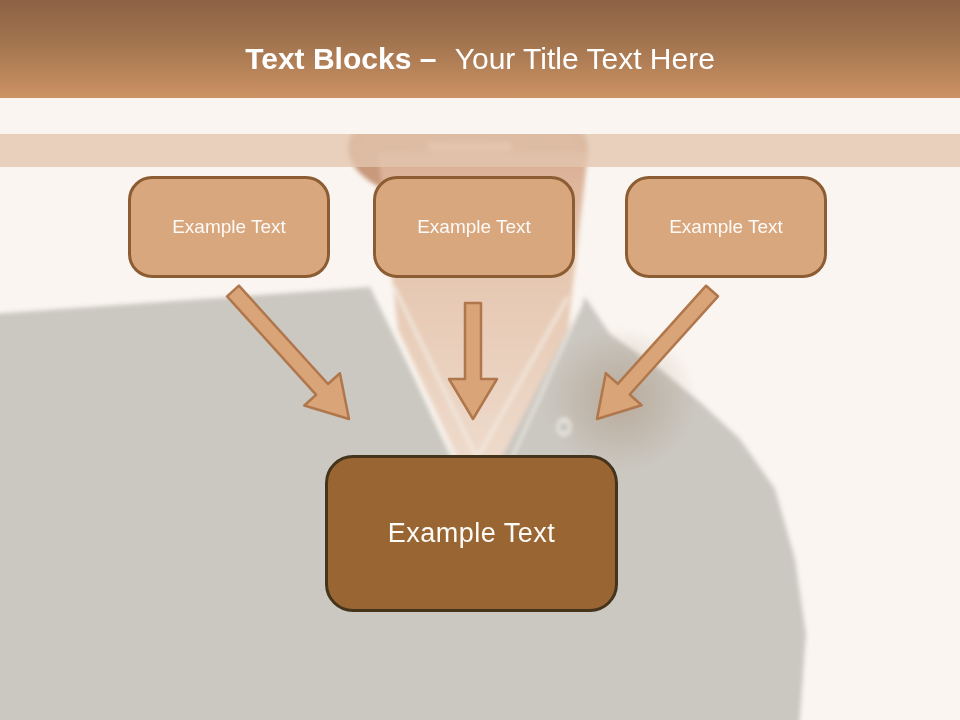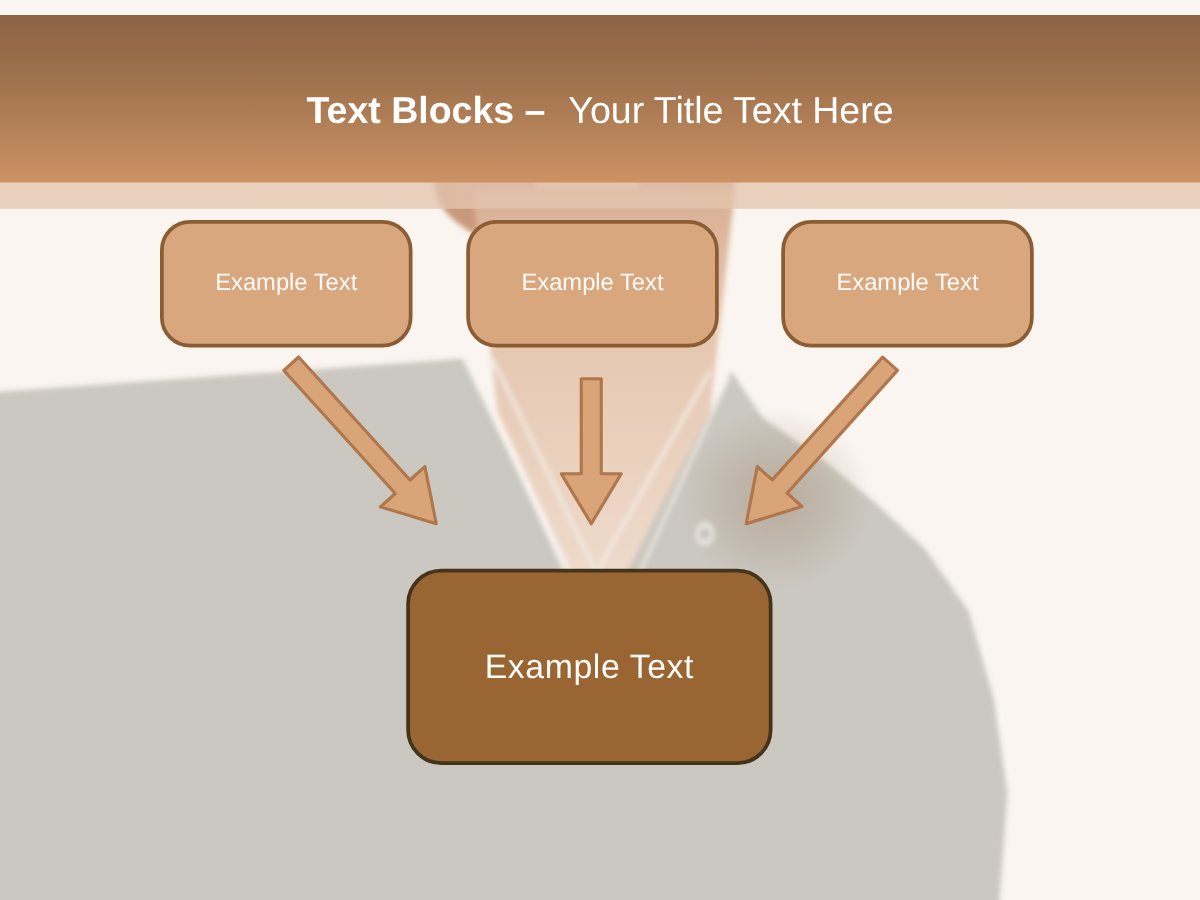--- a/index.html
+++ b/index.html
@@ -3,21 +3,21 @@
 <meta charset="utf-8">
 <style>
   html,body{margin:0;padding:0;background:#FAF5F0;}
   .slide{
     position:relative;width:960px;height:720px;overflow:hidden;
     background:#FAF5F0;font-family:"Liberation Sans",sans-serif;
   }
 
   
   .header{
-    position:absolute;left:0;top:12px;width:960px;height:134px;z-index:10;
+    position:absolute;left:0;top:0;width:960px;height:98px;z-index:10;
     background:linear-gradient(180deg,#8C6245 0%,#A3754F 45%,#CC9264 100%);
     display:flex;align-items:center;justify-content:center;
     padding-top:18px;box-sizing:border-box;
   }
   .title{color:#FFFFFF;font-size:30px;line-height:1.1;white-space:nowrap;}
   .title .t-bold{font-weight:700;}
   .title .t-reg{font-weight:400;margin-left:10px;}
 
   
   .photo{position:absolute;left:0;top:134px;width:960px;height:586px;overflow:hidden;z-index:0;}

